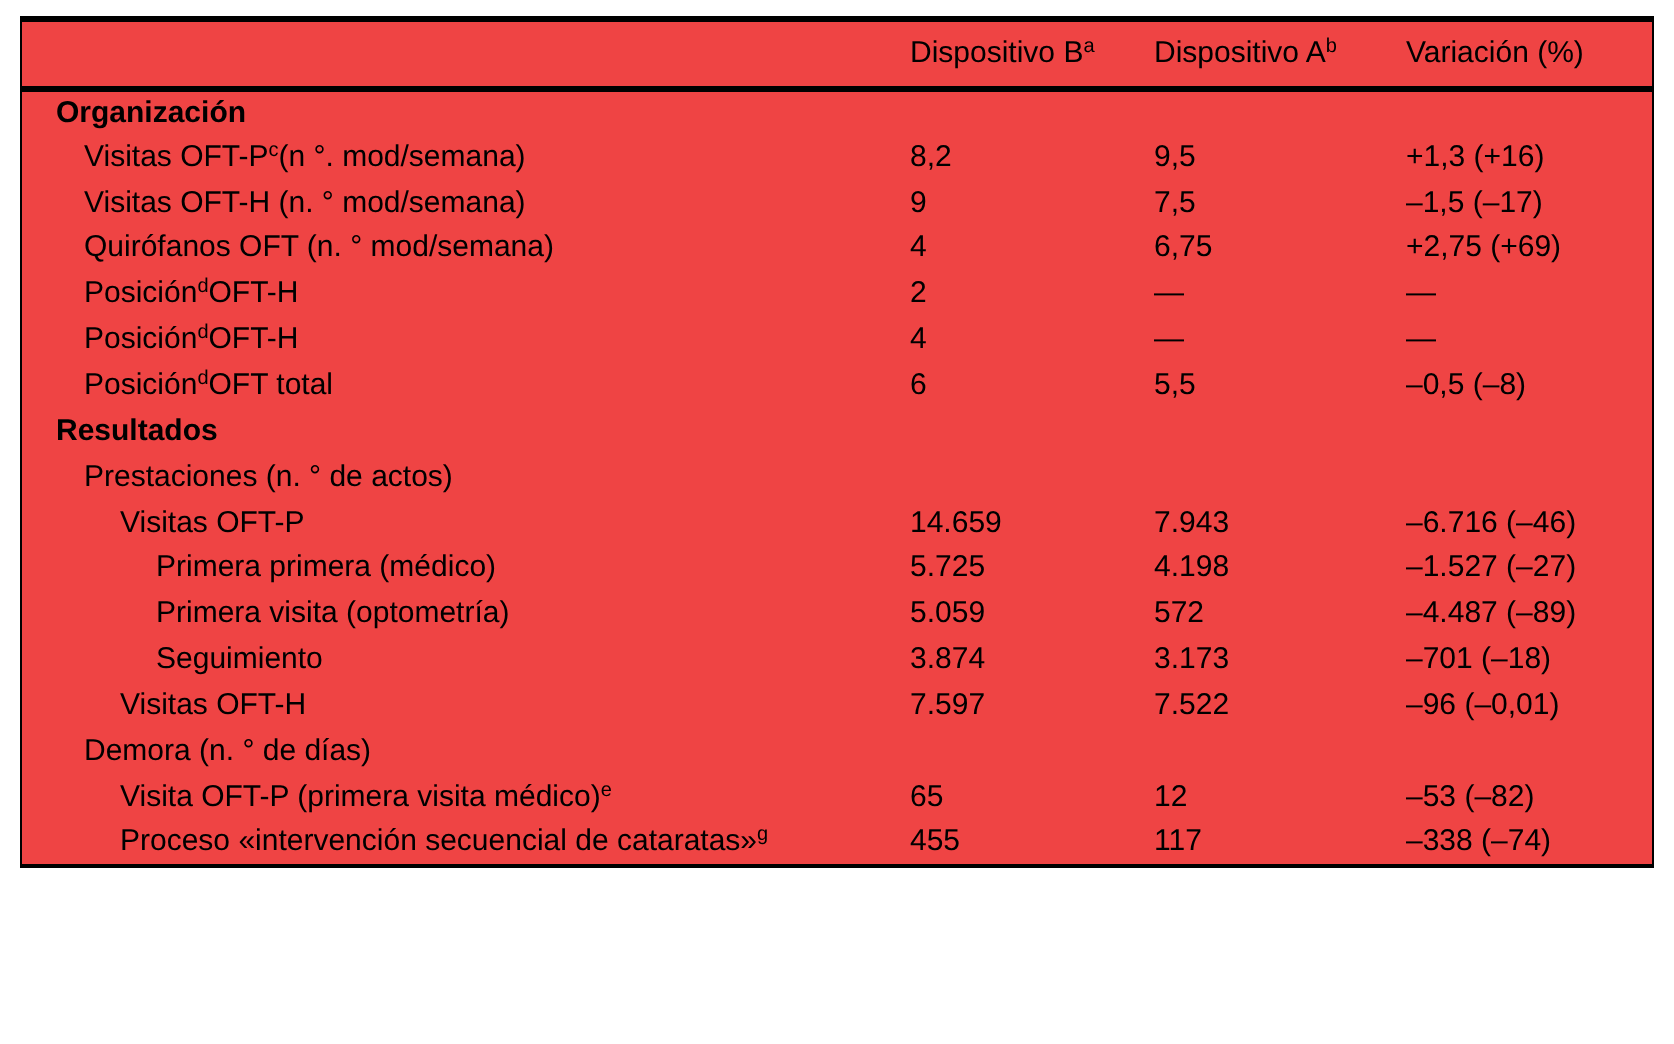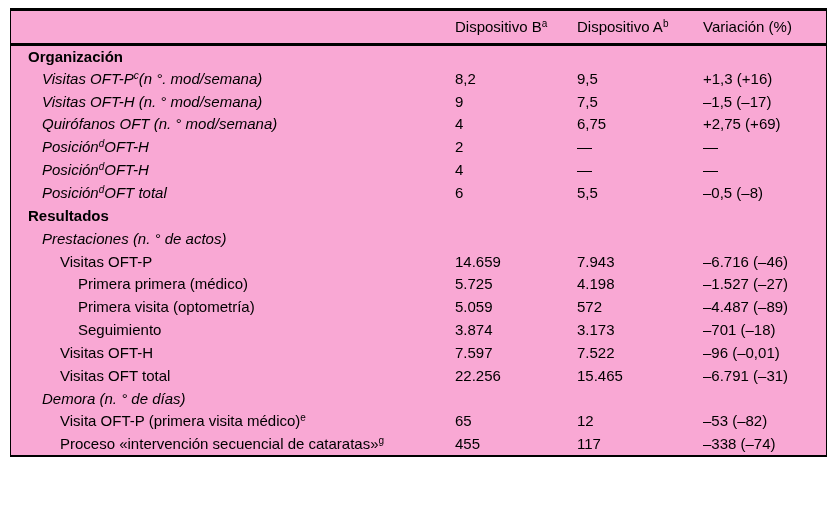--- a/index.html
+++ b/index.html
@@ -14,21 +14,21 @@
   }
   .table-box {
     position: absolute;
     left: 10px;
     top: 8px;
     width: 817px;
     border-left: 1px solid #000;
     border-right: 1px solid #000;
     border-top: 3px solid #000;
     border-bottom: 2px solid #000;
-    background: #f9a8d4;
+    background: #ef4444;
   }
   table {
     border-collapse: collapse;
     table-layout: fixed;
     width: 100%;
   }
   th, td {
     padding: 0;
     font-size: 15px;
     white-space: nowrap;
@@ -49,21 +49,21 @@
     line-height: 0;
     vertical-align: baseline;
     position: relative;
     top: -5px;
   }
   .label-cell.ind0 { padding-left: 17px; margin-top: 45px; }
   .label-cell.ind1 { padding-left: 31px; }
   .label-cell.ind2 { padding-left: 49px; }
   .label-cell.ind3 { padding-left: 67px; }
   .label-cell.bold   { font-weight: bold; }
-  .label-cell.italic { font-style: italic; }
+  .label-cell.italic { }
 </style>
 </head>
 <body>
 
 <div class="table-box">
   <table>
     <colgroup>
       <col style="width:444px">
       <col style="width:122px">
       <col style="width:126px">
@@ -169,26 +169,20 @@
     <td class="val">–701 (–18)</td>
   </tr>
 
   <tr>
     <td class="label-cell ind2"><span class="pre">Visitas OFT-H</span></td>
     <td class="val">7.597</td>
     <td class="val">7.522</td>
     <td class="val">–96 (–0,01)</td>
   </tr>
 
-  <tr>
-    <td class="label-cell ind2"><span class="pre">Visitas OFT total</span></td>
-    <td class="val">22.256</td>
-    <td class="val">15.465</td>
-    <td class="val">–6.791 (–31)</td>
-  </tr>
 
 
   <tr>
     <td class="label-cell ind1 italic"><span class="pre">Demora (n. ° de días)</span></td>
     <td class="val"></td>
     <td class="val"></td>
     <td class="val"></td>
   </tr>
 
   <tr>

